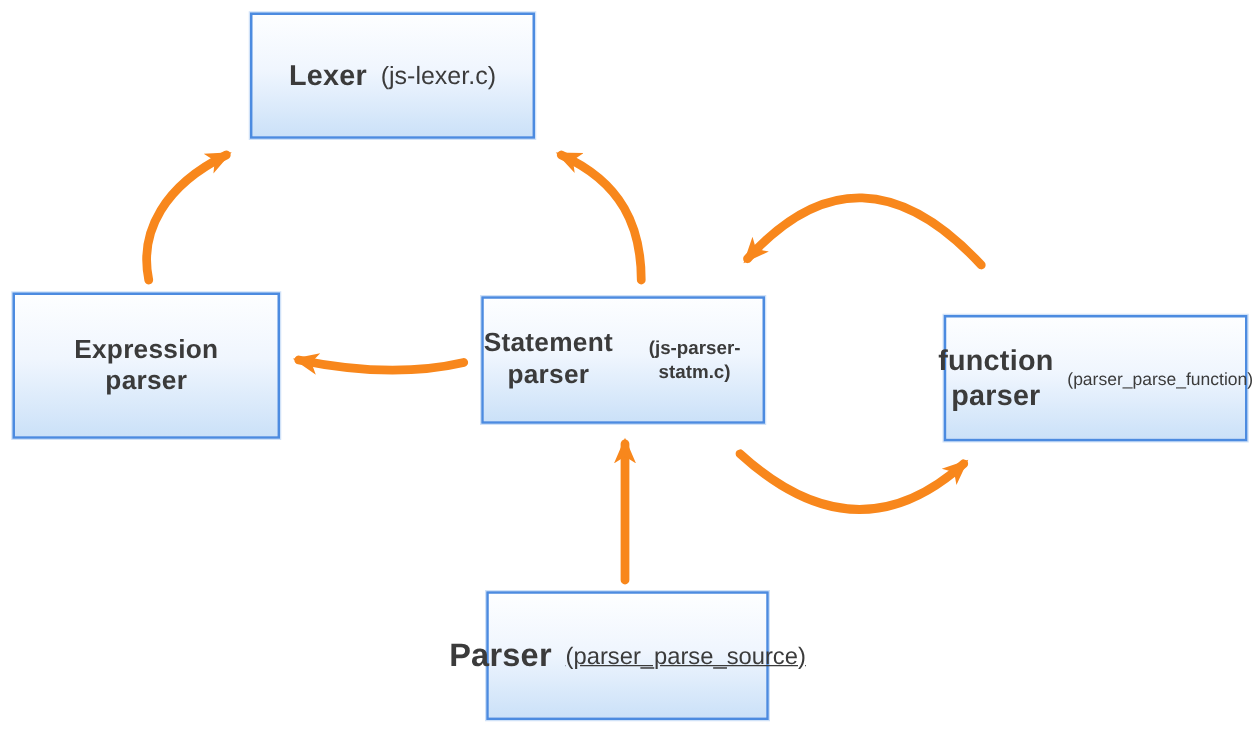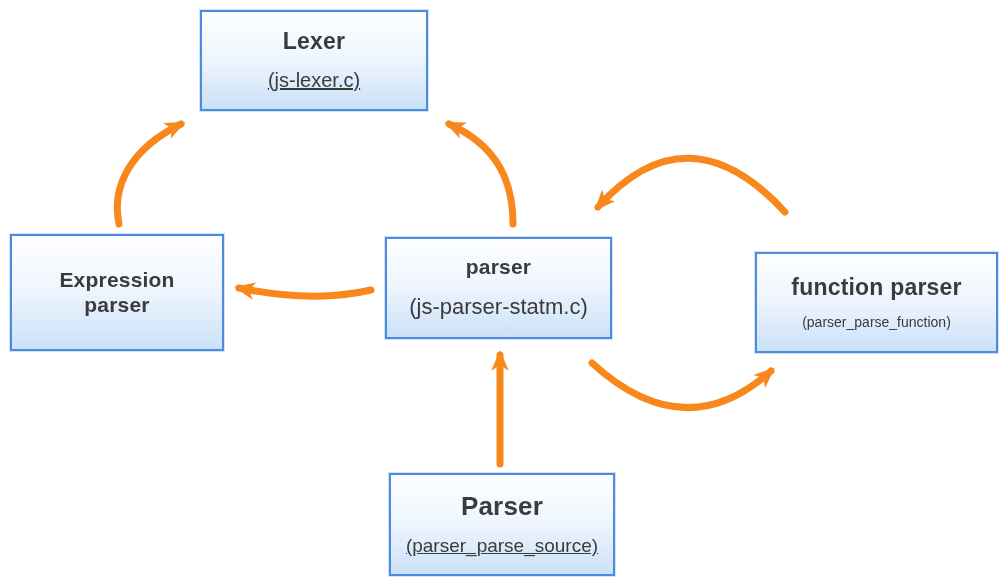--- a/index.html
+++ b/index.html
@@ -28,49 +28,49 @@
     stroke-width: 7;
     stroke-linecap: round;
   }
   .node {
     position: absolute;
     box-sizing: border-box;
     border: 2.5px solid #4C8BE0;
     background: linear-gradient(to bottom, #FDFEFF 0%, #F0F6FE 45%, #CBE1F8 100%);
     box-shadow: 0 0 0 1px rgba(150, 190, 240, 0.45);
     display: flex;
-    flex-direction: column;
+    flex-direction: row;
     align-items: center;
     justify-content: center;
     text-align: center;
     color: #3B3B3B;
     gap: 11px;
   }
   .node .title {
     font-weight: bold;
     letter-spacing: 0.2px;
     line-height: 1.18;
   }
   .node .subtitle {
     font-weight: normal;
     line-height: 1.25;
     margin-top: 2px;
   }
   
   .node-lexer      { left: 200px; top: 10px;  width: 228px; height: 101px; }
   .node-lexer .title    { font-size: 23px; }
-  .node-lexer .subtitle { font-size: 20px; text-decoration: underline; }
+  .node-lexer .subtitle { font-size: 20px; }
 
   .node-expression { left: 10px;  top: 234px; width: 214px; height: 117px; }
   .node-expression .title    { font-size: 21px; }
   .node-expression .subtitle { font-size: 19px; }
 
   .node-statement  { left: 385px; top: 237px; width: 227px; height: 102px; }
   .node-statement .title    { font-size: 21px; }
-  .node-statement .subtitle { font-size: 22px; }
+  .node-statement .subtitle { font-size: 15px; font-weight: bold; }
 
   .node-function   { left: 755px; top: 240px; width: 243px; height: 101px; margin-top: 12px; }
   .node-function .title    { font-size: 23px; }
   .node-function .subtitle { font-size: 14px; }
 
   .node-parser     { left: 389px; top: 473px; width: 226px; height: 103px; }
   .node-parser .title    { font-size: 26px; }
   .node-parser .subtitle { font-size: 19px; text-decoration: underline; }
 </style>
 </head>
@@ -105,20 +105,21 @@
 
   <div class="node node-expression">
     <div class="title">
       <div>Expression</div>
       <div>parser</div>
     </div>
   </div>
 
   <div class="node node-statement">
     <div class="title">
+      <div>Statement</div>
       <div>parser</div>
     </div>
     <div class="subtitle">(js-parser-statm.c)</div>
   </div>
 
   <div class="node node-function">
     <div class="title">function parser</div>
     <div class="subtitle">(parser_parse_function)</div>
   </div>
 

